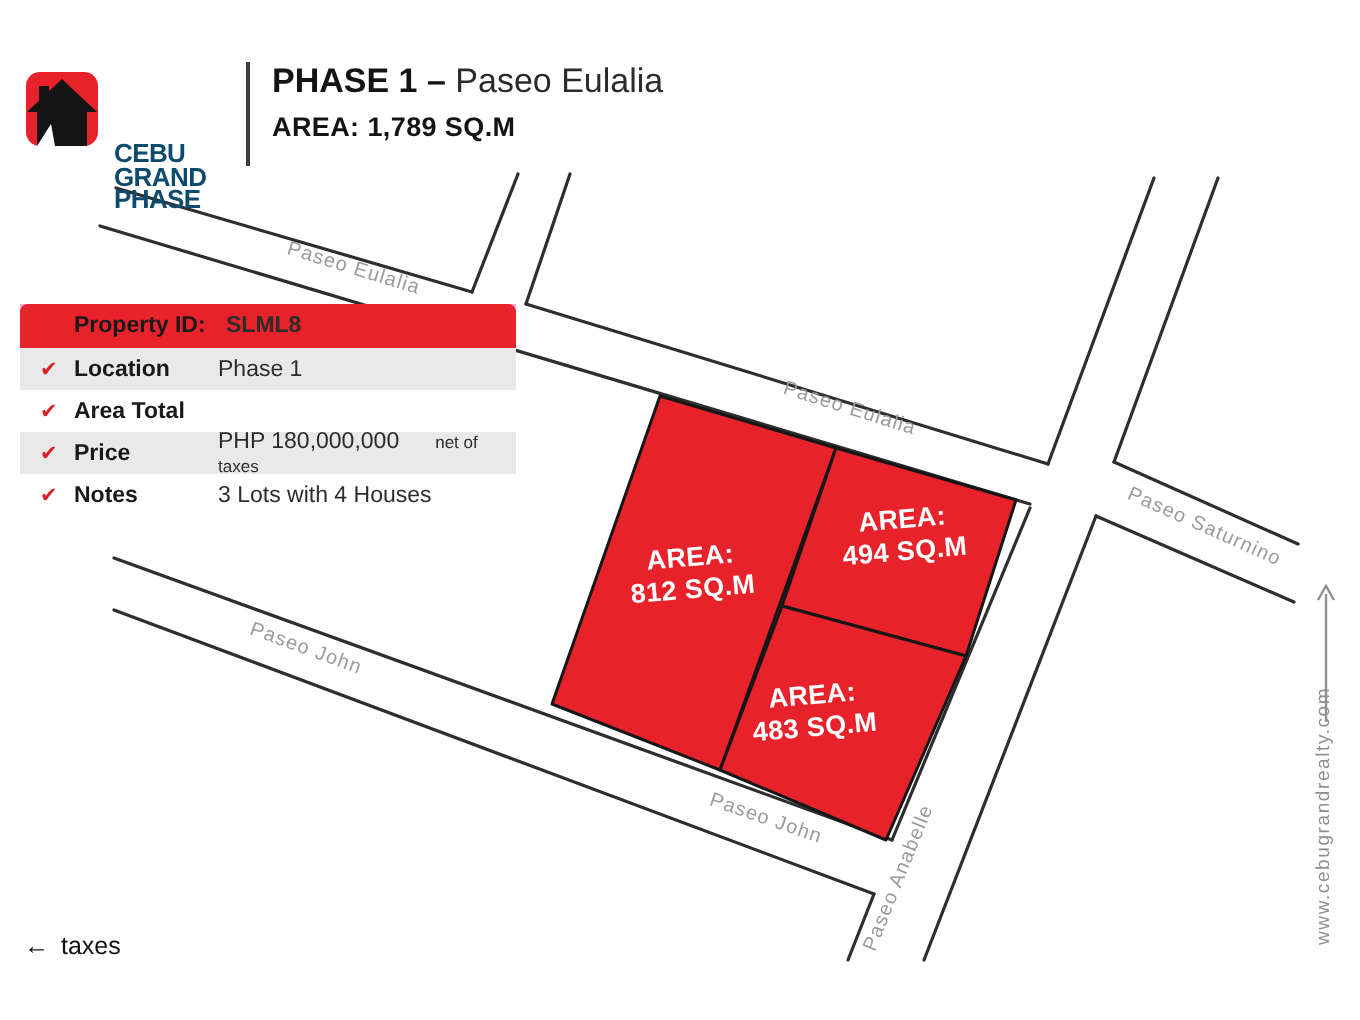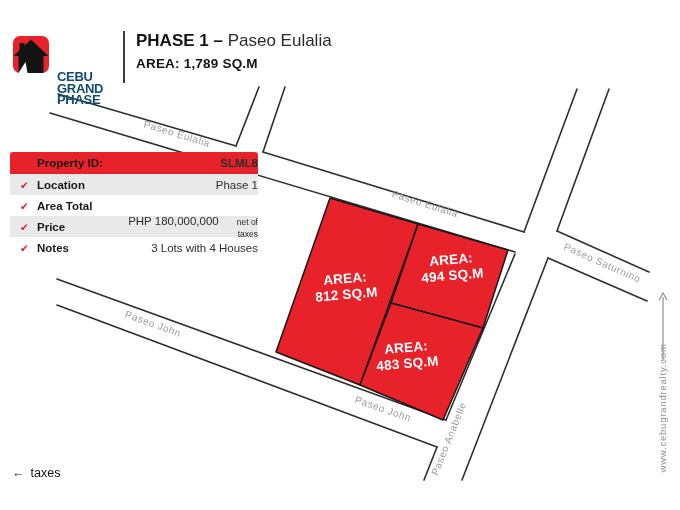--- a/index.html
+++ b/index.html
@@ -30,22 +30,22 @@
   .subtitle { margin-top:5px; font-size:13.5px; font-weight:bold; color:#141414; letter-spacing:.2px; }
   
   .ptable { position:absolute; left:10px; top:152px; width:248px; z-index:2; background:#f9a8d4; }
   .ptable-head { display:flex; align-items:center; height:22px; background:#e8222a;
                  border-radius:4px 4px 0 0; color:#fff; font-weight:bold; font-size:11.5px; }
   .ptable-head .cell-spacer { width:27px; }
   .ptable-head .cell-label { width:76px; }
   .trow { display:flex; align-items:center; height:21px; font-size:11.5px; background:#fff; }
   .trow.alt { background:#e9e9e9; }
   .cell-check { width:27px; padding-left:10px; color:#d61f27; font-size:10.5px; font-weight:bold; }
-  .cell-label { width:84px; font-weight:bold; color:#191919; }
-  .cell-value { flex:1; color:#2d2d2d;text-align:right; }
+  .cell-label { width:72px; font-weight:bold; color:#191919; }
+  .cell-value { flex:1; color:#2d2d2d; }
   .value-note { font-size:8.5px; color:#2d2d2d; margin-left:18px; }
   
   .rail-arrow { position:absolute; left:656px; top:291px; z-index:2; }
   .rail-site { position:absolute; left:608px; top:411px; width:110px; height:13px; z-index:2;
                transform:rotate(-90deg); text-align:center; font-size:9.5px; color:#8f8f8f;
                letter-spacing:.8px; white-space:nowrap; }
   
   .back { position:absolute; left:12px; top:466px; z-index:3; font-size:12.5px; color:#111;
           text-decoration:none; cursor:pointer; }
   .back .arr { margin-right:6px; }

